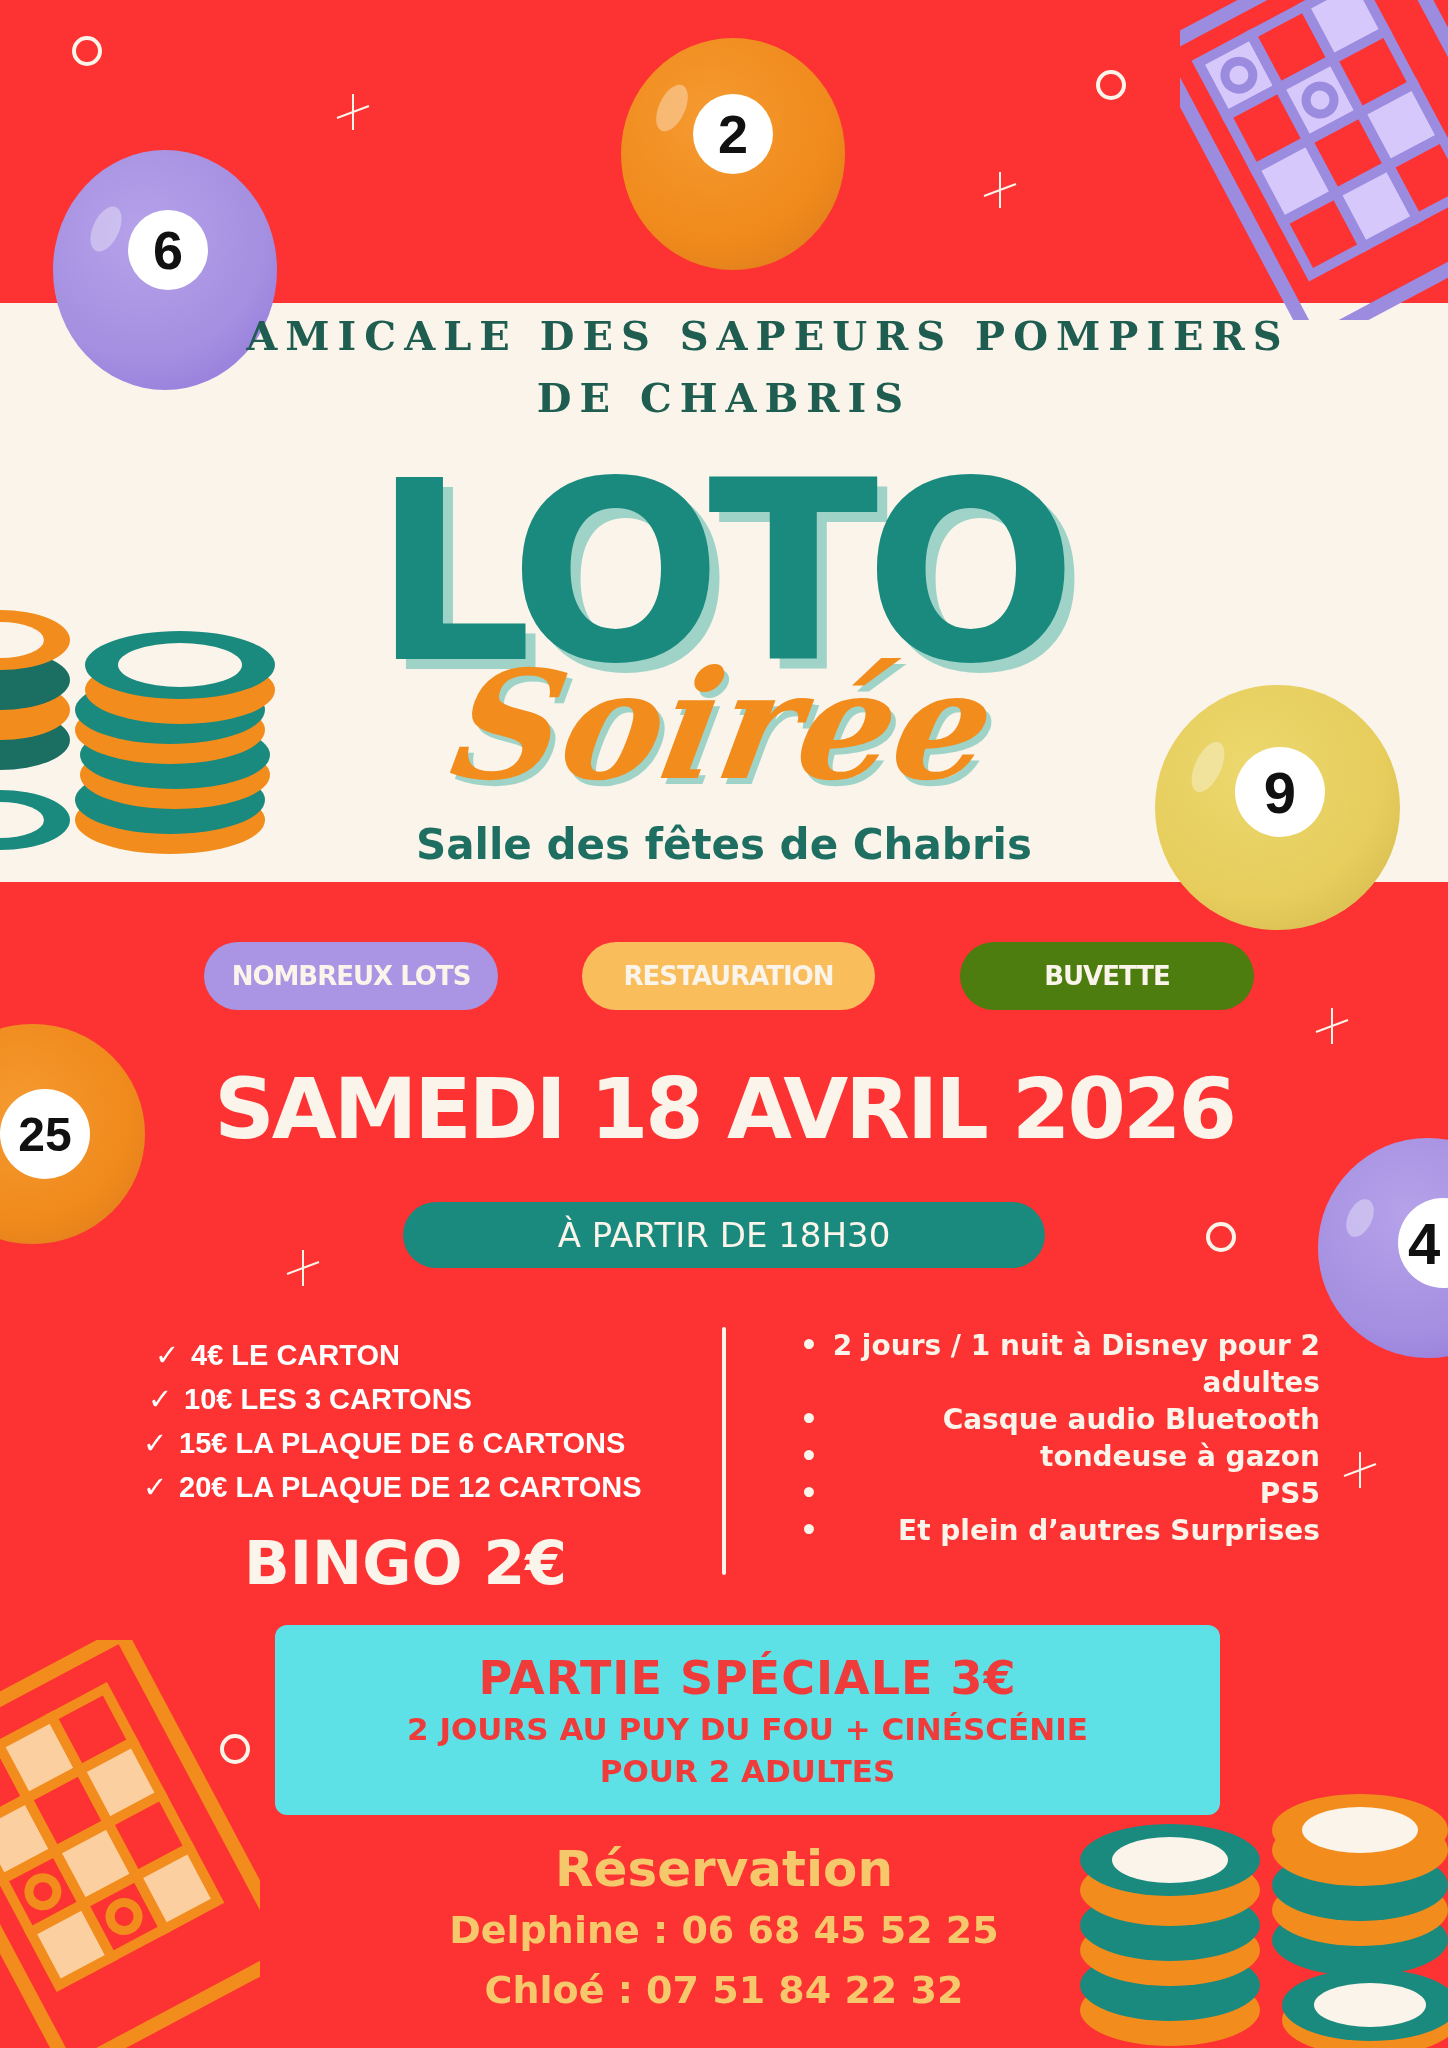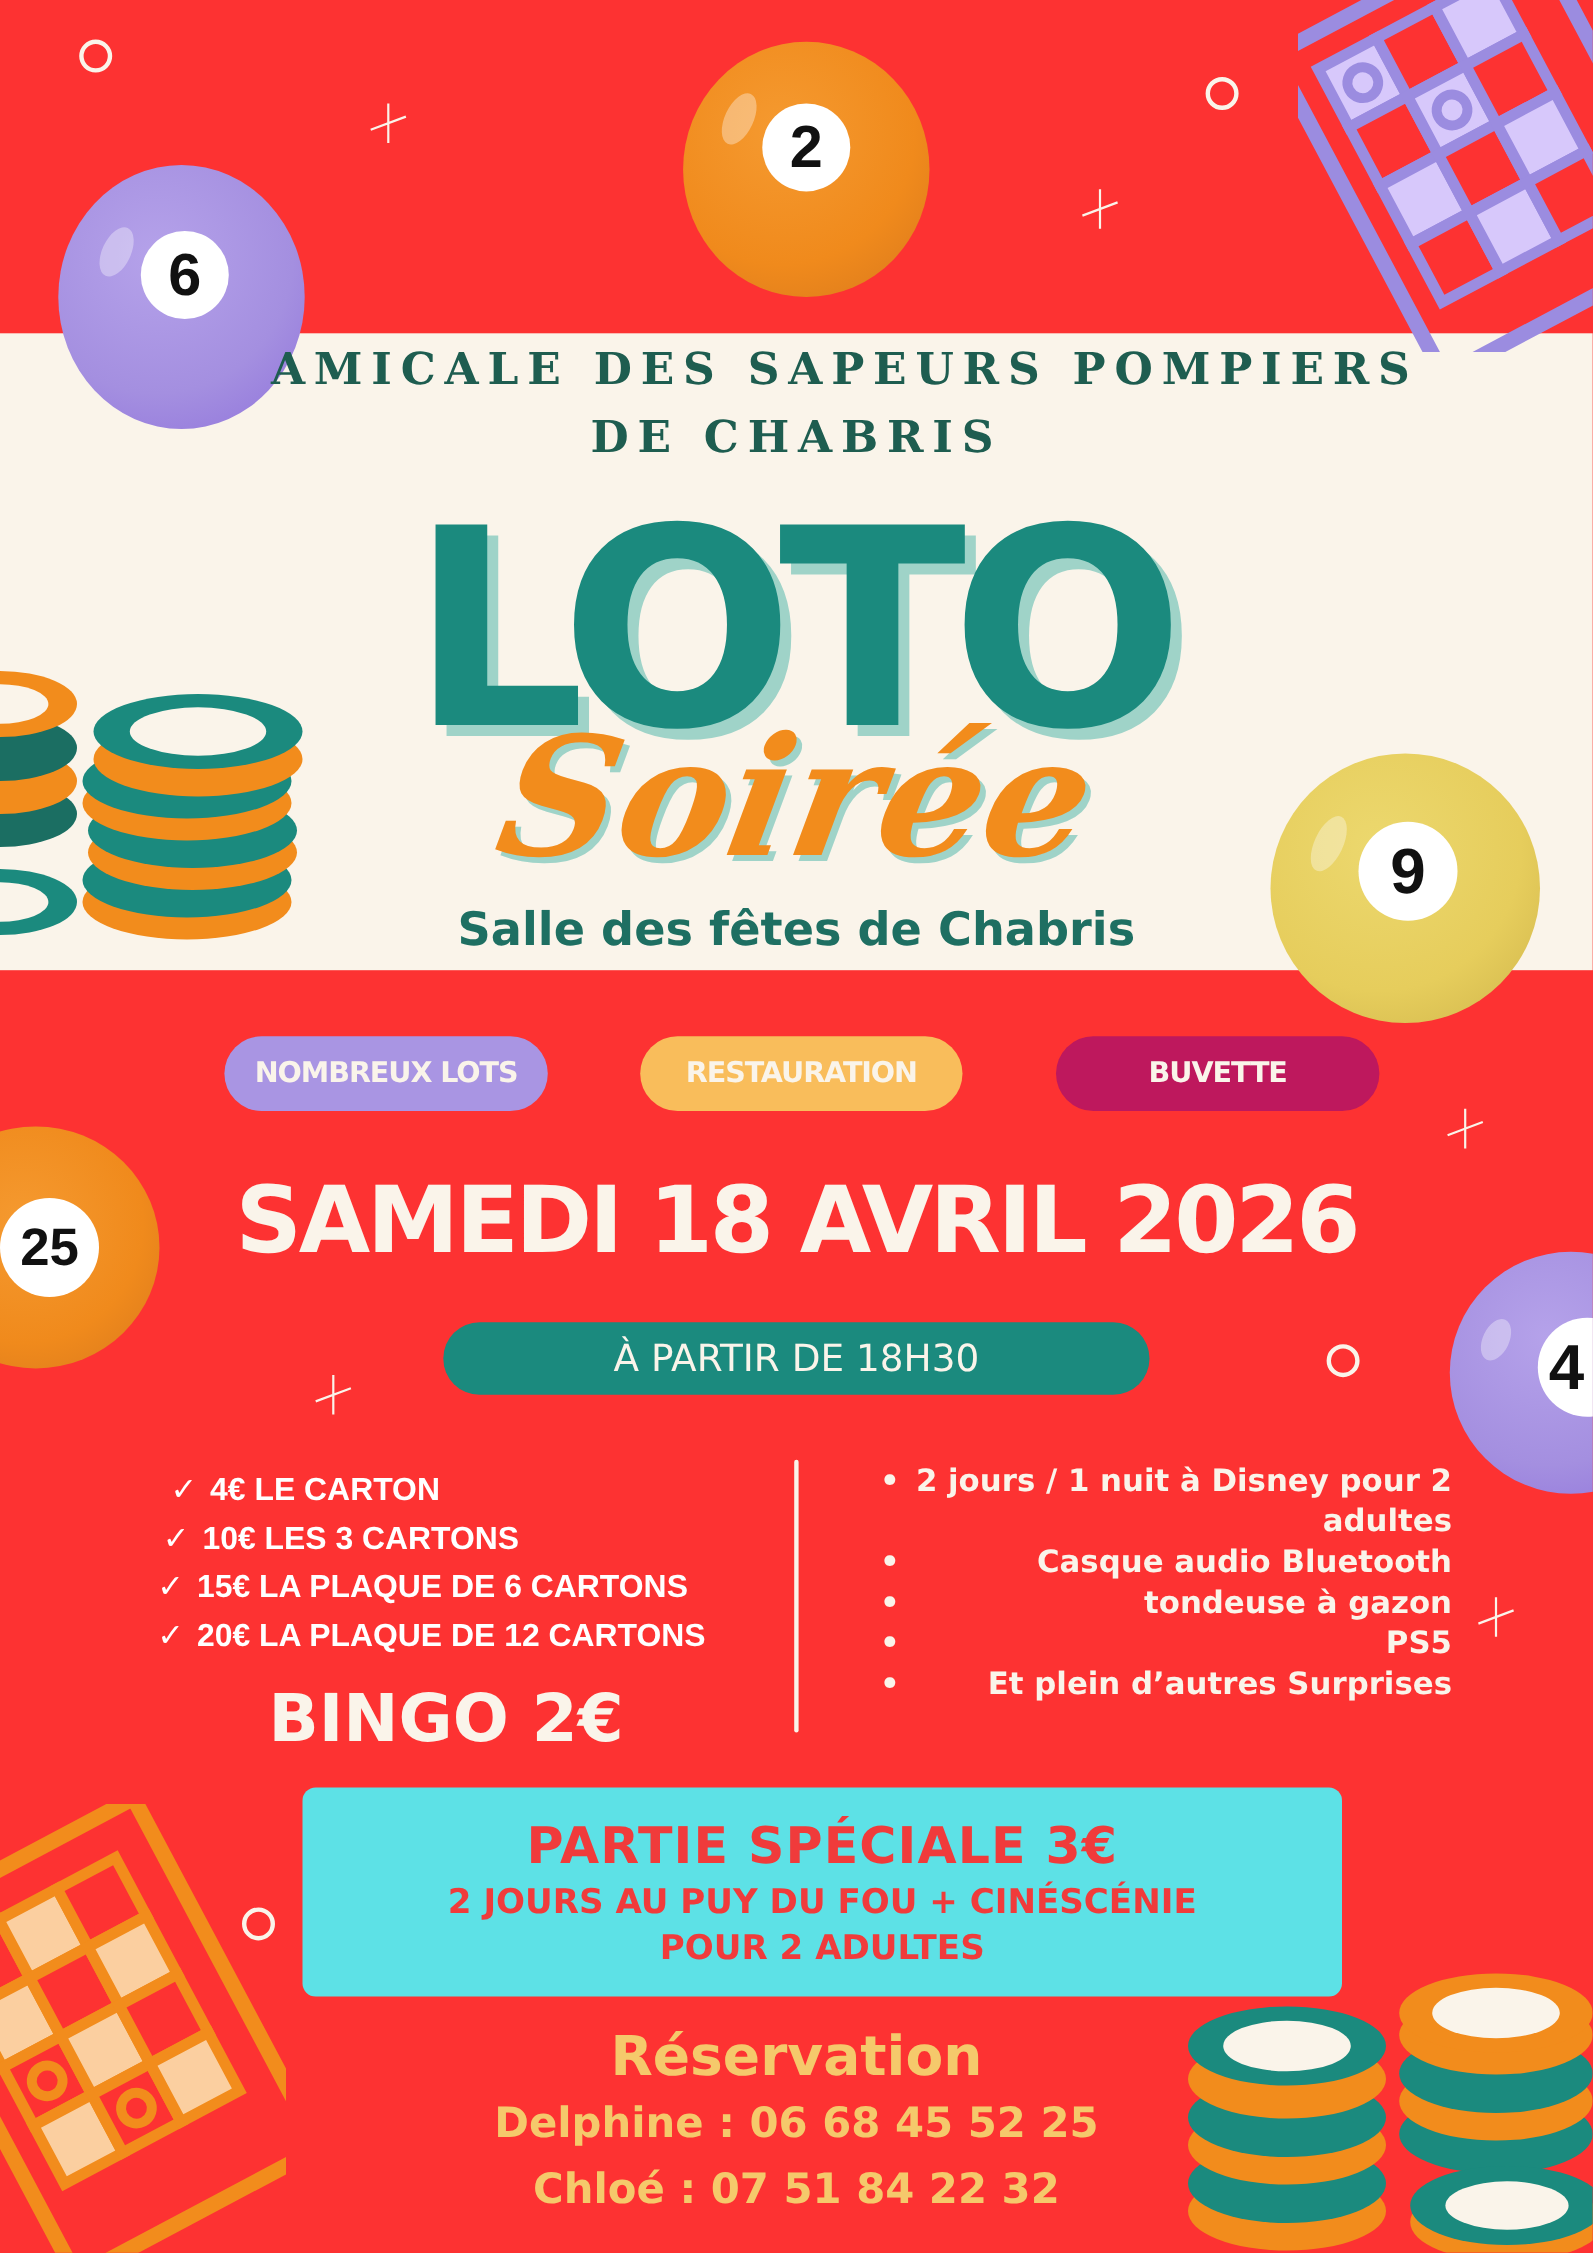--- a/index.html
+++ b/index.html
@@ -167,21 +167,21 @@
 </div>
 
 <div class="abs org" style="top:312px;padding-left:44px;">AMICALE DES SAPEURS POMPIERS</div>
 <div class="abs org" style="top:374px;">DE CHABRIS</div>
 <div class="abs loto" style="top:448px;">LOTO</div>
 <div class="abs soiree" style="top:650px;">Soirée</div>
 <div class="abs venue" style="top:820px;">Salle des fêtes de Chabris</div>
 
 <div class="pill" style="left:204px; top:942px; width:294px; background:#a995e3;">NOMBREUX LOTS</div>
 <div class="pill" style="left:582px; top:942px; width:293px; background:#f9bd5b;">RESTAURATION</div>
-<div class="pill" style="left:960px; top:942px; width:294px; background:#be185d;">BUVETTE</div>
+<div class="pill" style="left:960px; top:942px; width:294px; background:#4d7c0f;">BUVETTE</div>
 
 <div class="abs date" style="top:1060px;">SAMEDI 18 AVRIL 2026</div>
 <div class="abs time">À PARTIR DE 18H30</div>
 
 <div class="abs price" style="left:155px; top:1333px;"><span class="chk">✓</span><span>4€ LE CARTON</span></div>
 <div class="abs price" style="left:148px; top:1377px;"><span class="chk">✓</span><span>10€ LES 3 CARTONS</span></div>
 <div class="abs price" style="left:143px; top:1421px;"><span class="chk">✓</span><span>15€ LA PLAQUE DE 6 CARTONS</span></div>
 <div class="abs price" style="left:143px; top:1465px;"><span class="chk">✓</span><span>20€ LA PLAQUE DE 12 CARTONS</span></div>
 <div class="abs bingo" style="left:244px; top:1528px;">BINGO 2€</div>
 

